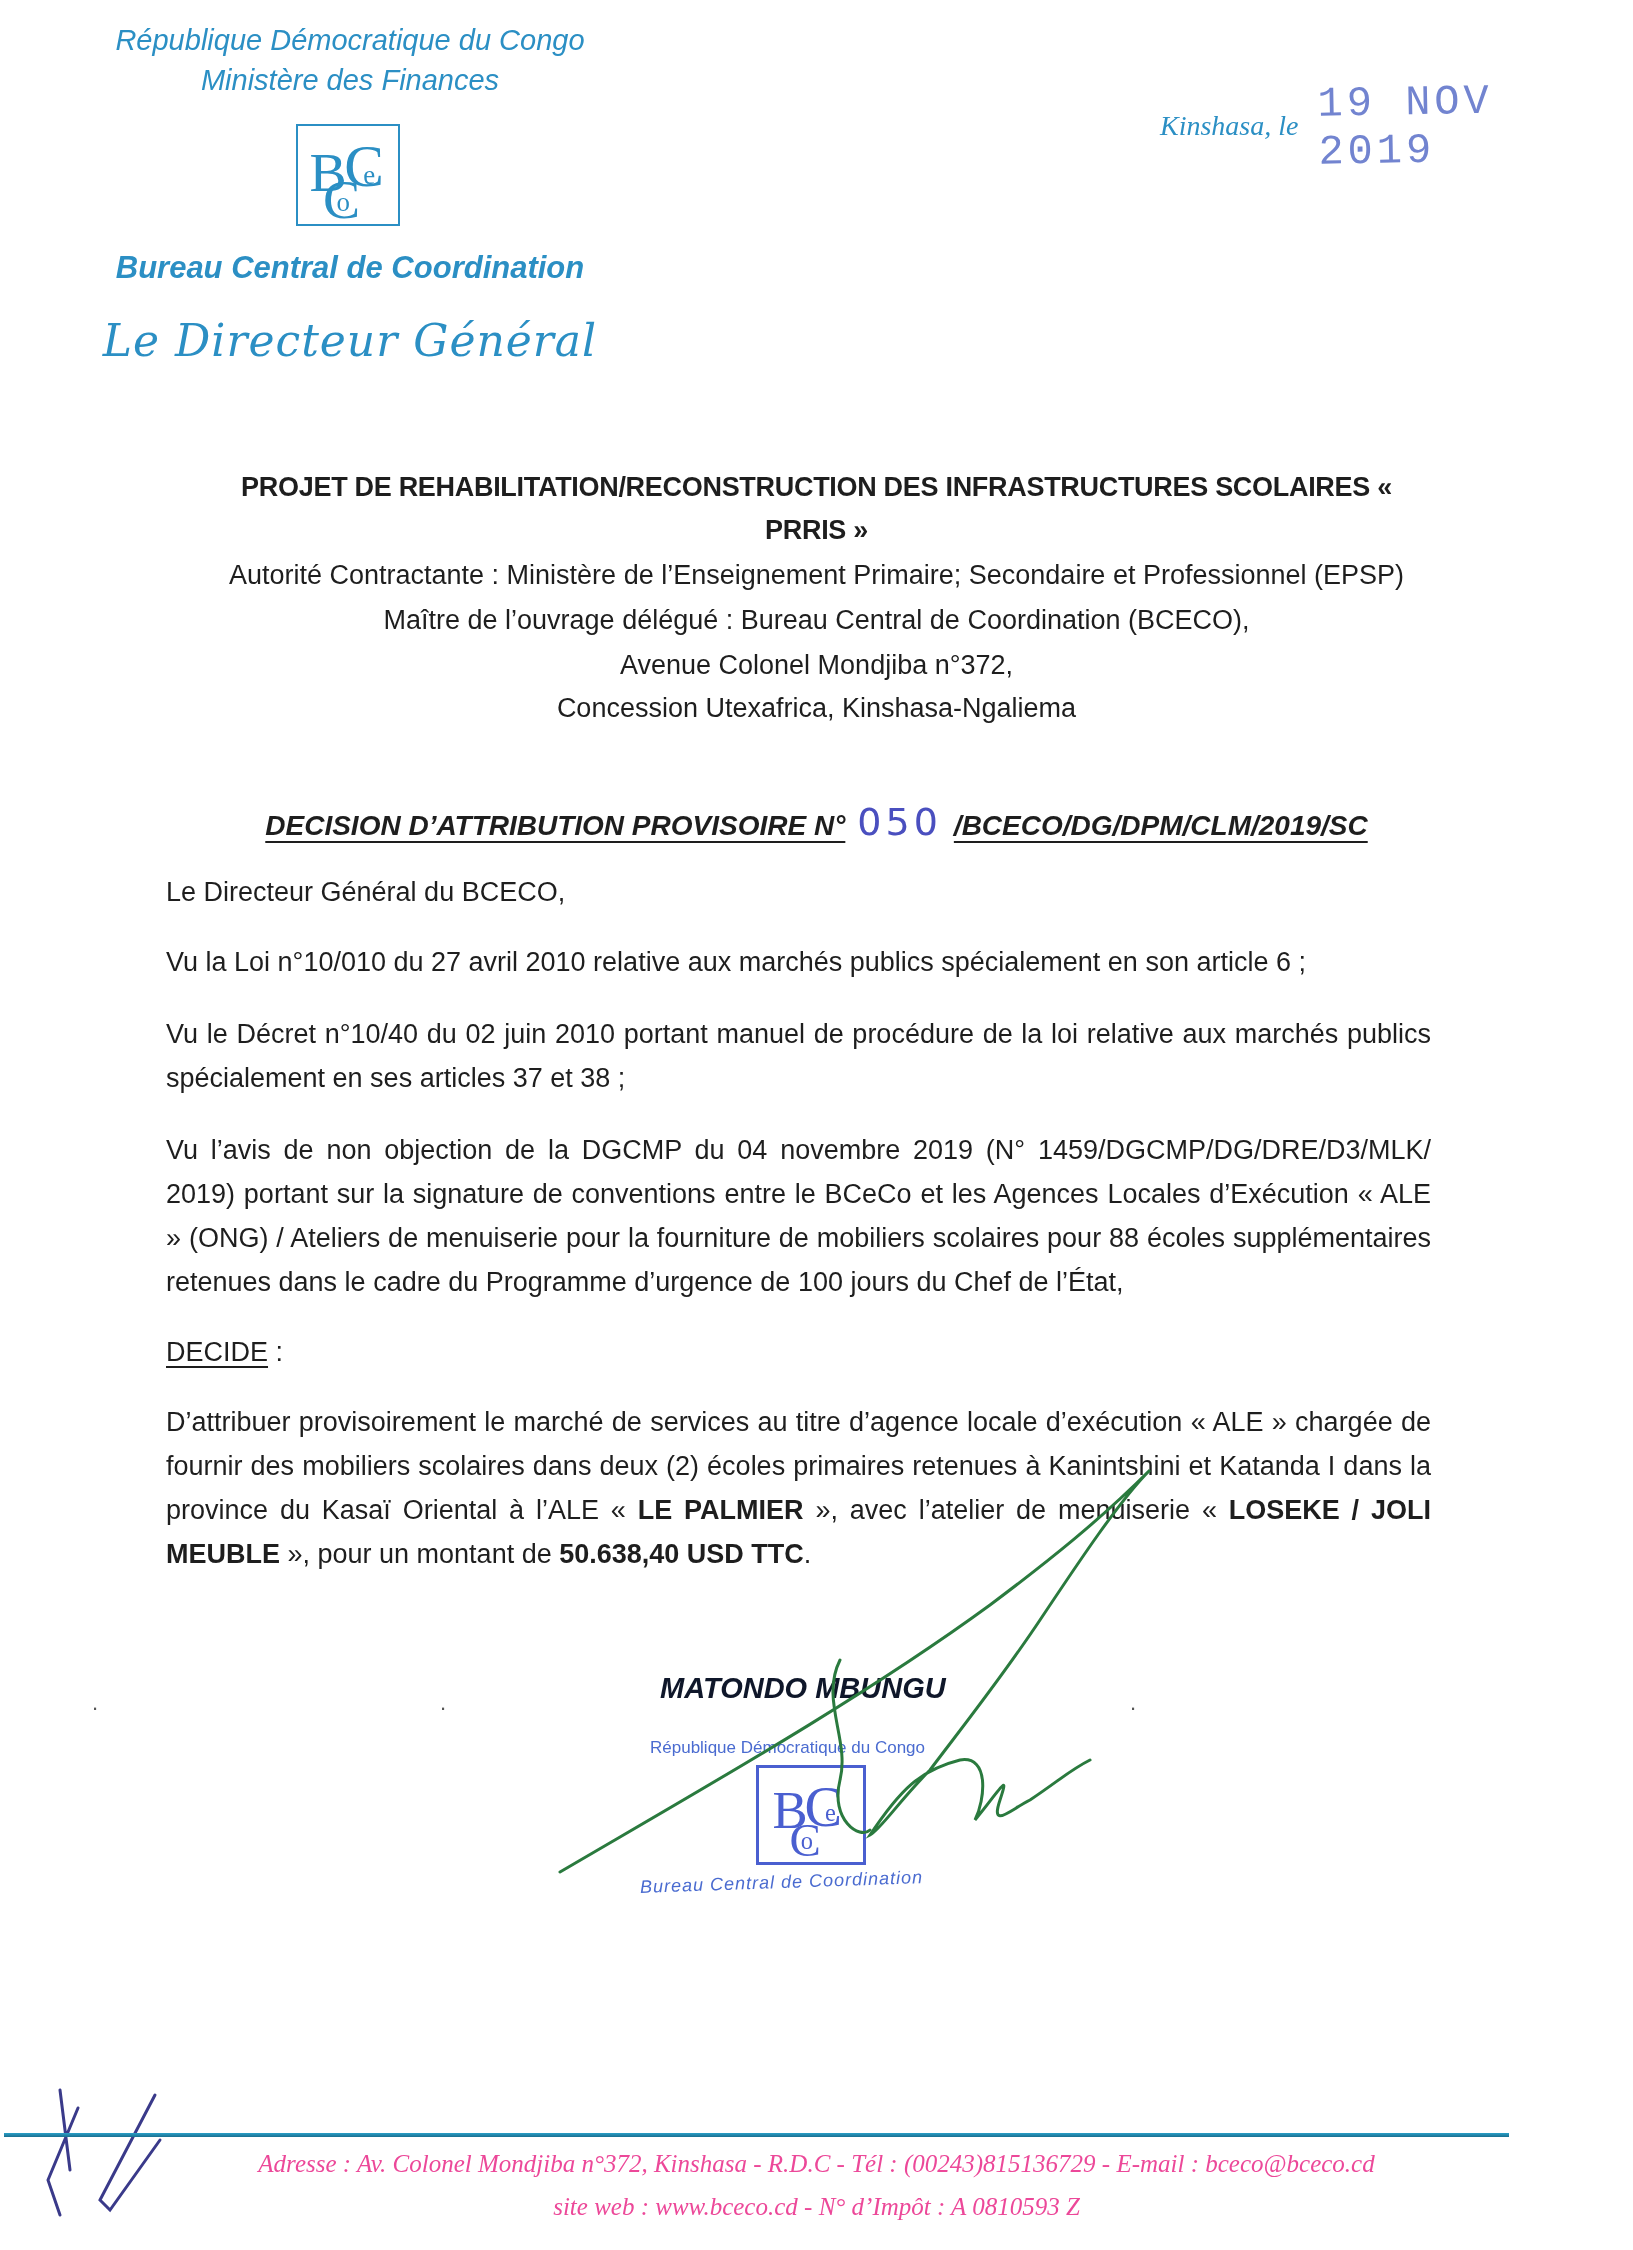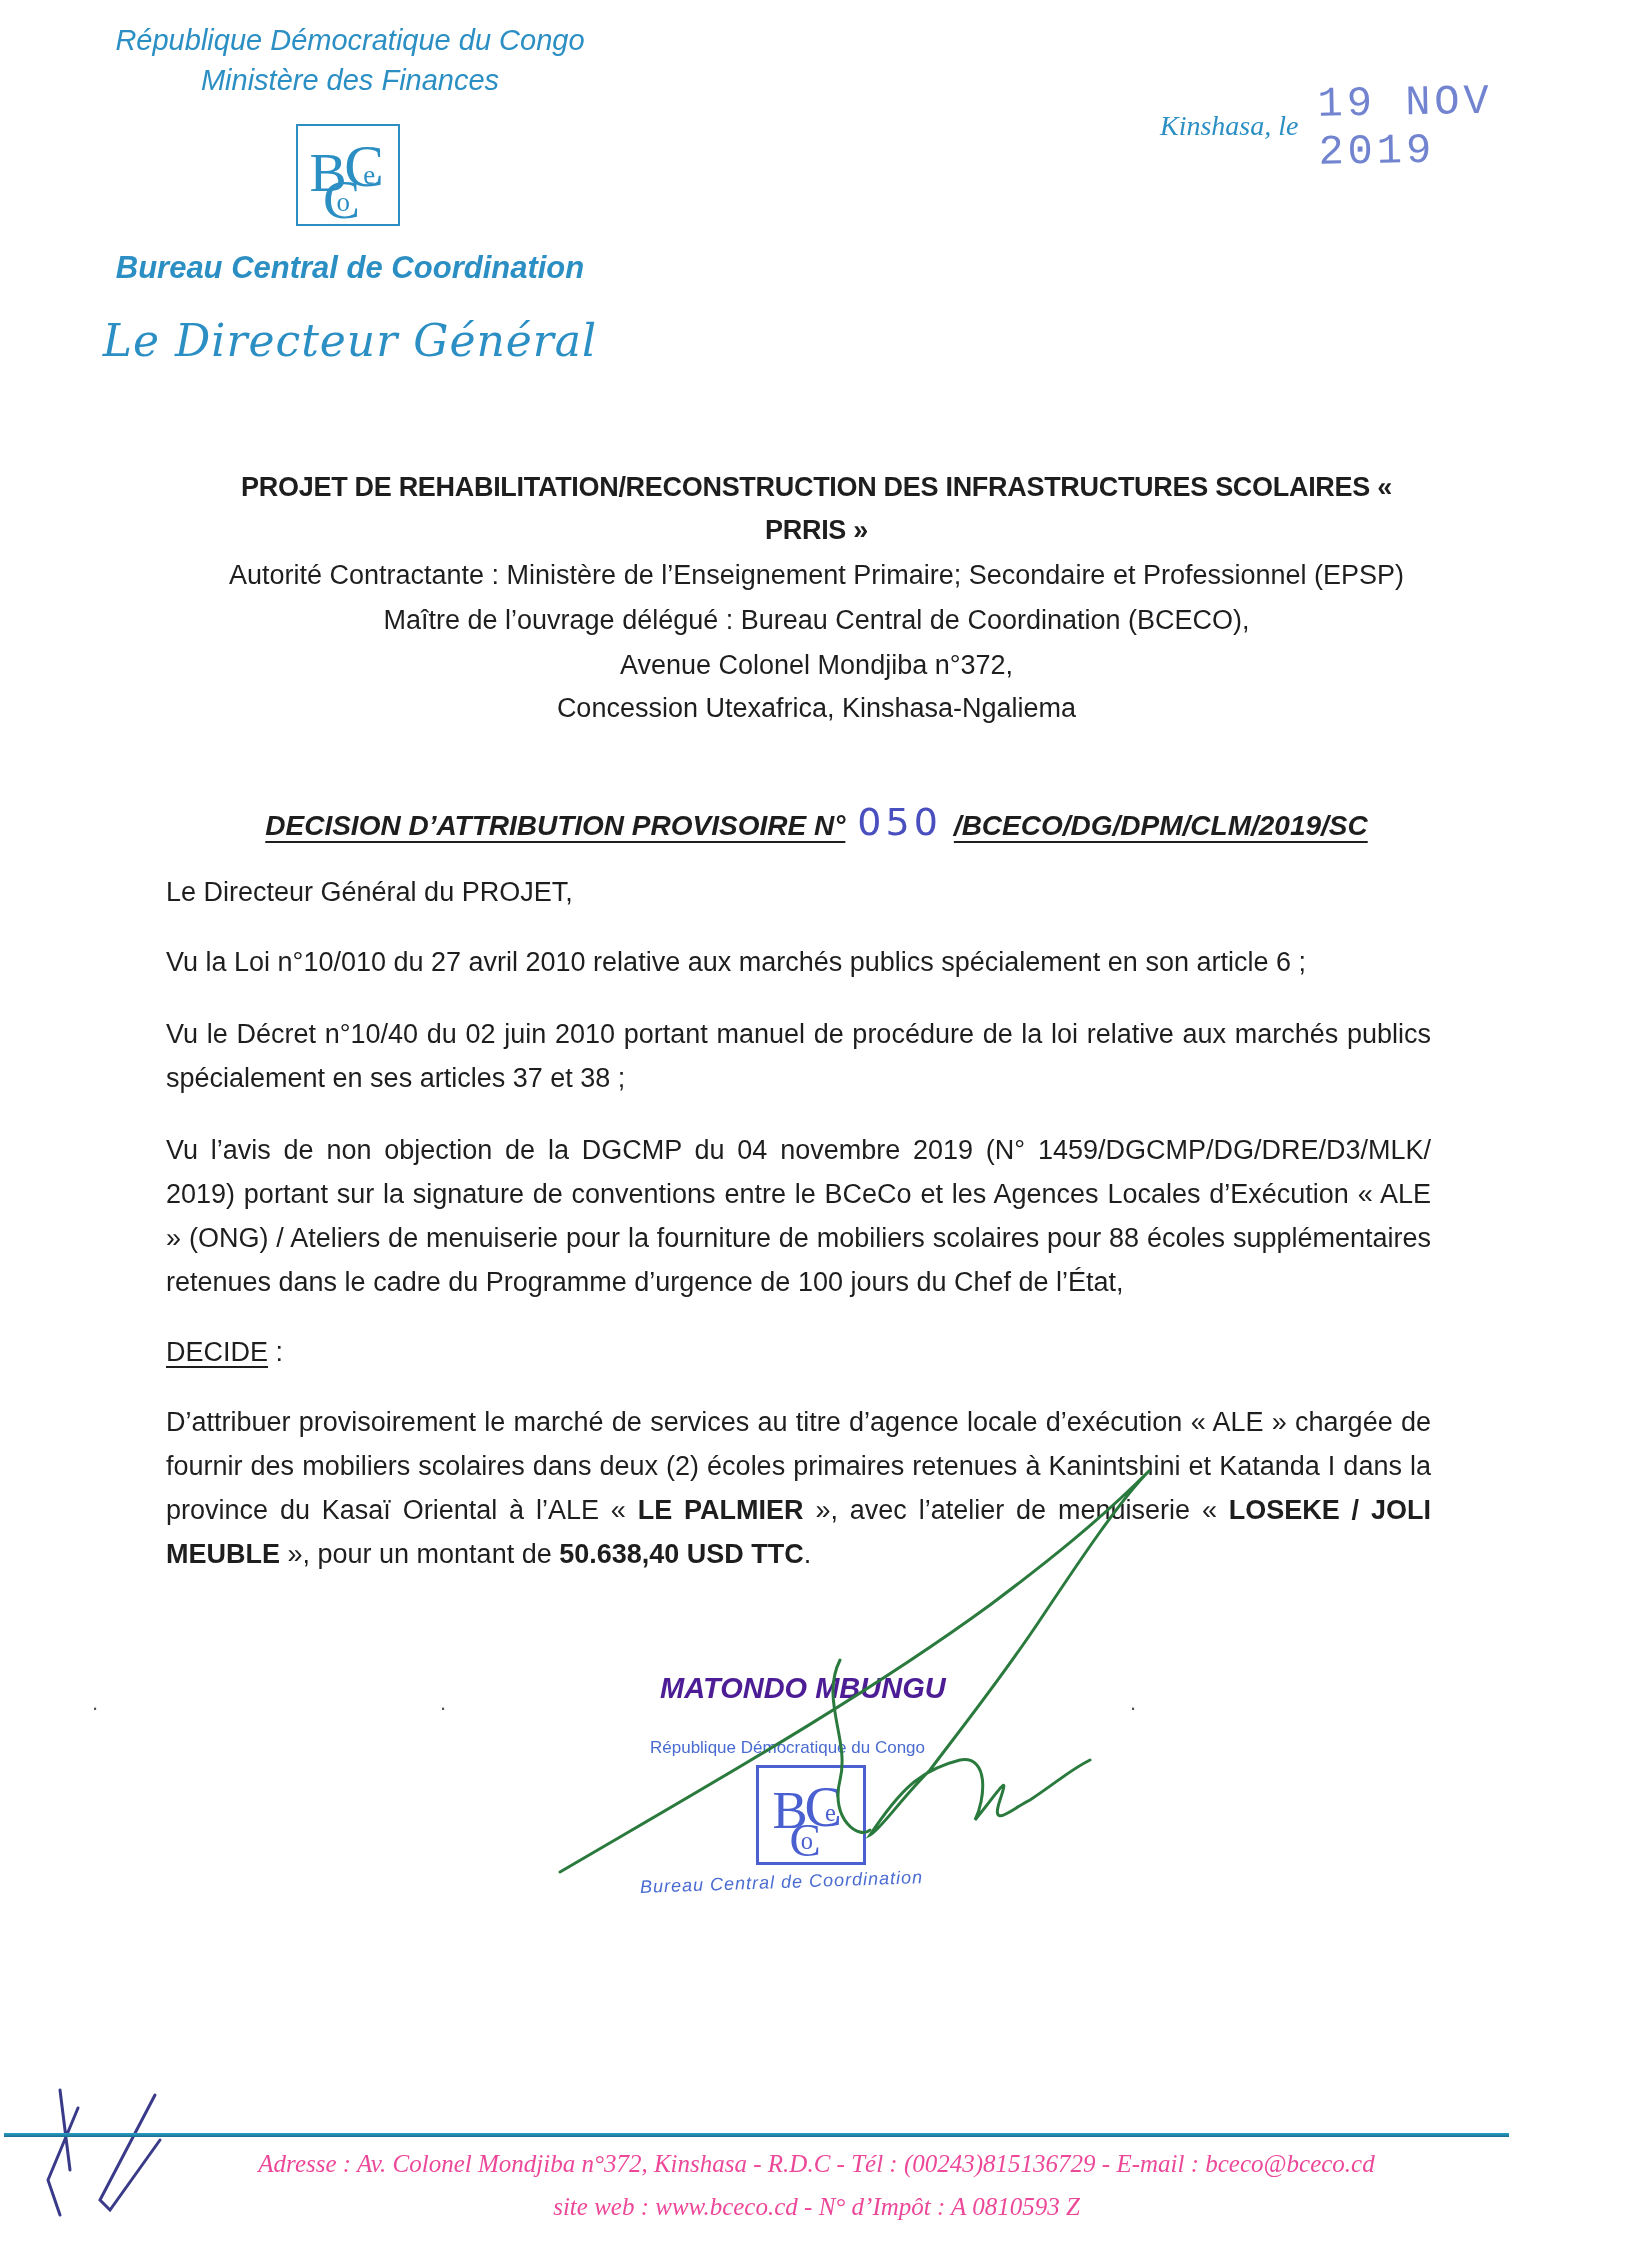--- a/index.html
+++ b/index.html
@@ -35,21 +35,21 @@
                          font-style: normal; font-size: 38px; letter-spacing: 4px; margin: 0 12px; }
 
   
   .para { position: absolute; left: 166px; width: 1265px; font-size: 27px; line-height: 44px;
           text-align: justify; color: #1e1e1e; }
   .decide { text-decoration: underline; text-underline-offset: 5px; }
   b { font-weight: bold; }
 
   
   .signer { position: absolute; left: 660px; top: 1672px; font-weight: bold; font-style: italic;
-            font-size: 29px; color: #4c1d95; }
+            font-size: 29px; color: #0f172a; }
   .stamp-top { position: absolute; left: 650px; top: 1738px; color: #4a6bd0; font-size: 17px; }
   .stamp-logo { position: absolute; left: 756px; top: 1765px; width: 110px; height: 100px;
                 border: 3px solid #4a5fd0; box-sizing: border-box; }
   .stamp-logo svg { width: 100%; height: 100%; }
   .stamp-bottom { position: absolute; left: 640px; top: 1872px; color: #4a6bd0; font-size: 18px;
                   font-style: italic; letter-spacing: 1px; transform: rotate(-2deg); }
   .sig-svg { position: absolute; left: 0; top: 0; width: 1633px; height: 2250px; pointer-events: none; }
 
   .dots { position: absolute; top: 1690px; font-size: 22px; color: #555; }
 
@@ -85,21 +85,21 @@
 <div class="center-line project-title" style="top:510px;">PRRIS »</div>
 <div class="center-line" style="top:555px;">Autorité Contractante : Ministère de l’Enseignement Primaire; Secondaire et Professionnel (EPSP)</div>
 <div class="center-line" style="top:600px;">Maître de l’ouvrage délégué : Bureau Central de Coordination (BCECO),</div>
 <div class="center-line" style="top:645px;">Avenue Colonel Mondjiba  n°372,</div>
 <div class="center-line" style="top:688px;">Concession  Utexafrica, Kinshasa-Ngaliema</div>
 
 <div class="decision-title">
   <span class="u">DECISION D’ATTRIBUTION PROVISOIRE  N°</span><span class="num">050</span><span class="u">/BCECO/DG/DPM/CLM/2019/SC</span>
 </div>
 
-<div class="para" style="top:870px;">Le Directeur Général du PROJET,</div>
+<div class="para" style="top:870px;">Le Directeur Général du BCECO,</div>
 <div class="para" style="top:940px;">Vu la Loi n°10/010 du 27 avril 2010 relative aux marchés publics spécialement en son article 6 ;</div>
 <div class="para" style="top:1012px;">Vu le Décret n°10/40 du 02 juin 2010 portant manuel de procédure de la loi relative aux marchés publics spécialement en ses articles 37 et 38 ;</div>
 <div class="para" style="top:1128px;">Vu l’avis de non objection de la DGCMP du 04 novembre 2019 (N° 1459/DGCMP/DG/DRE/D3/MLK/ 2019) portant sur la signature de conventions entre le BCeCo et les Agences Locales d’Exécution « ALE » (ONG) / Ateliers de menuiserie pour la fourniture de mobiliers scolaires pour 88 écoles supplémentaires retenues dans le cadre du Programme d’urgence de 100 jours du Chef de l’État,</div>
 
 <div class="para" style="top:1330px;"><span class="decide">DECIDE</span><span> :</span></div>
 
 <div class="para" style="top:1400px;"><span>D’attribuer provisoirement le marché de services au titre d’agence locale d’exécution « ALE » chargée de fournir des mobiliers scolaires dans deux (2) écoles primaires retenues à Kanintshini et Katanda I dans la province du Kasaï Oriental à l’ALE « </span><b>LE PALMIER</b><span> », avec l’atelier de menuiserie « </span><b>LOSEKE / JOLI MEUBLE</b><span> », pour un montant de </span><b>50.638,40 USD TTC</b><span>.</span></div>
 
 <div class="dots" style="left:92px;">.</div>
 <div class="dots" style="left:440px;">.</div>

